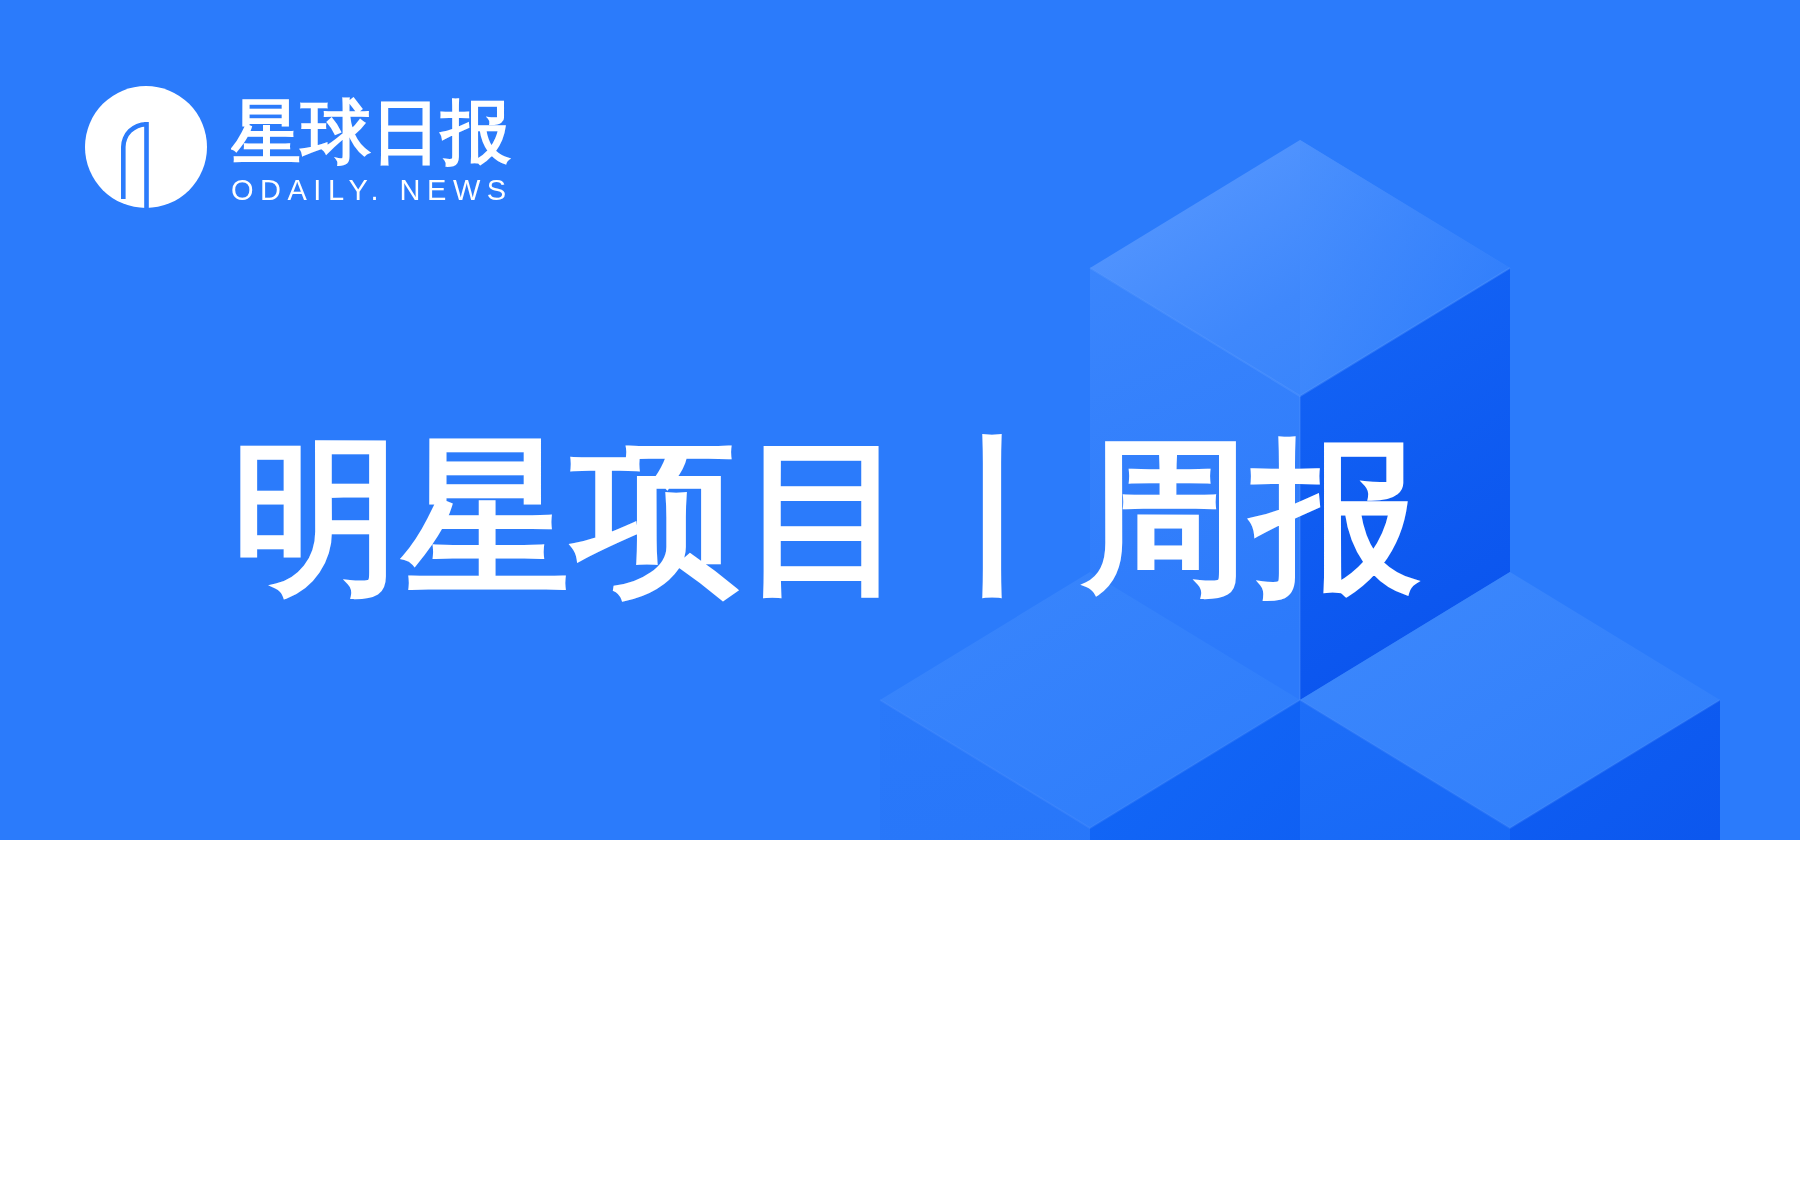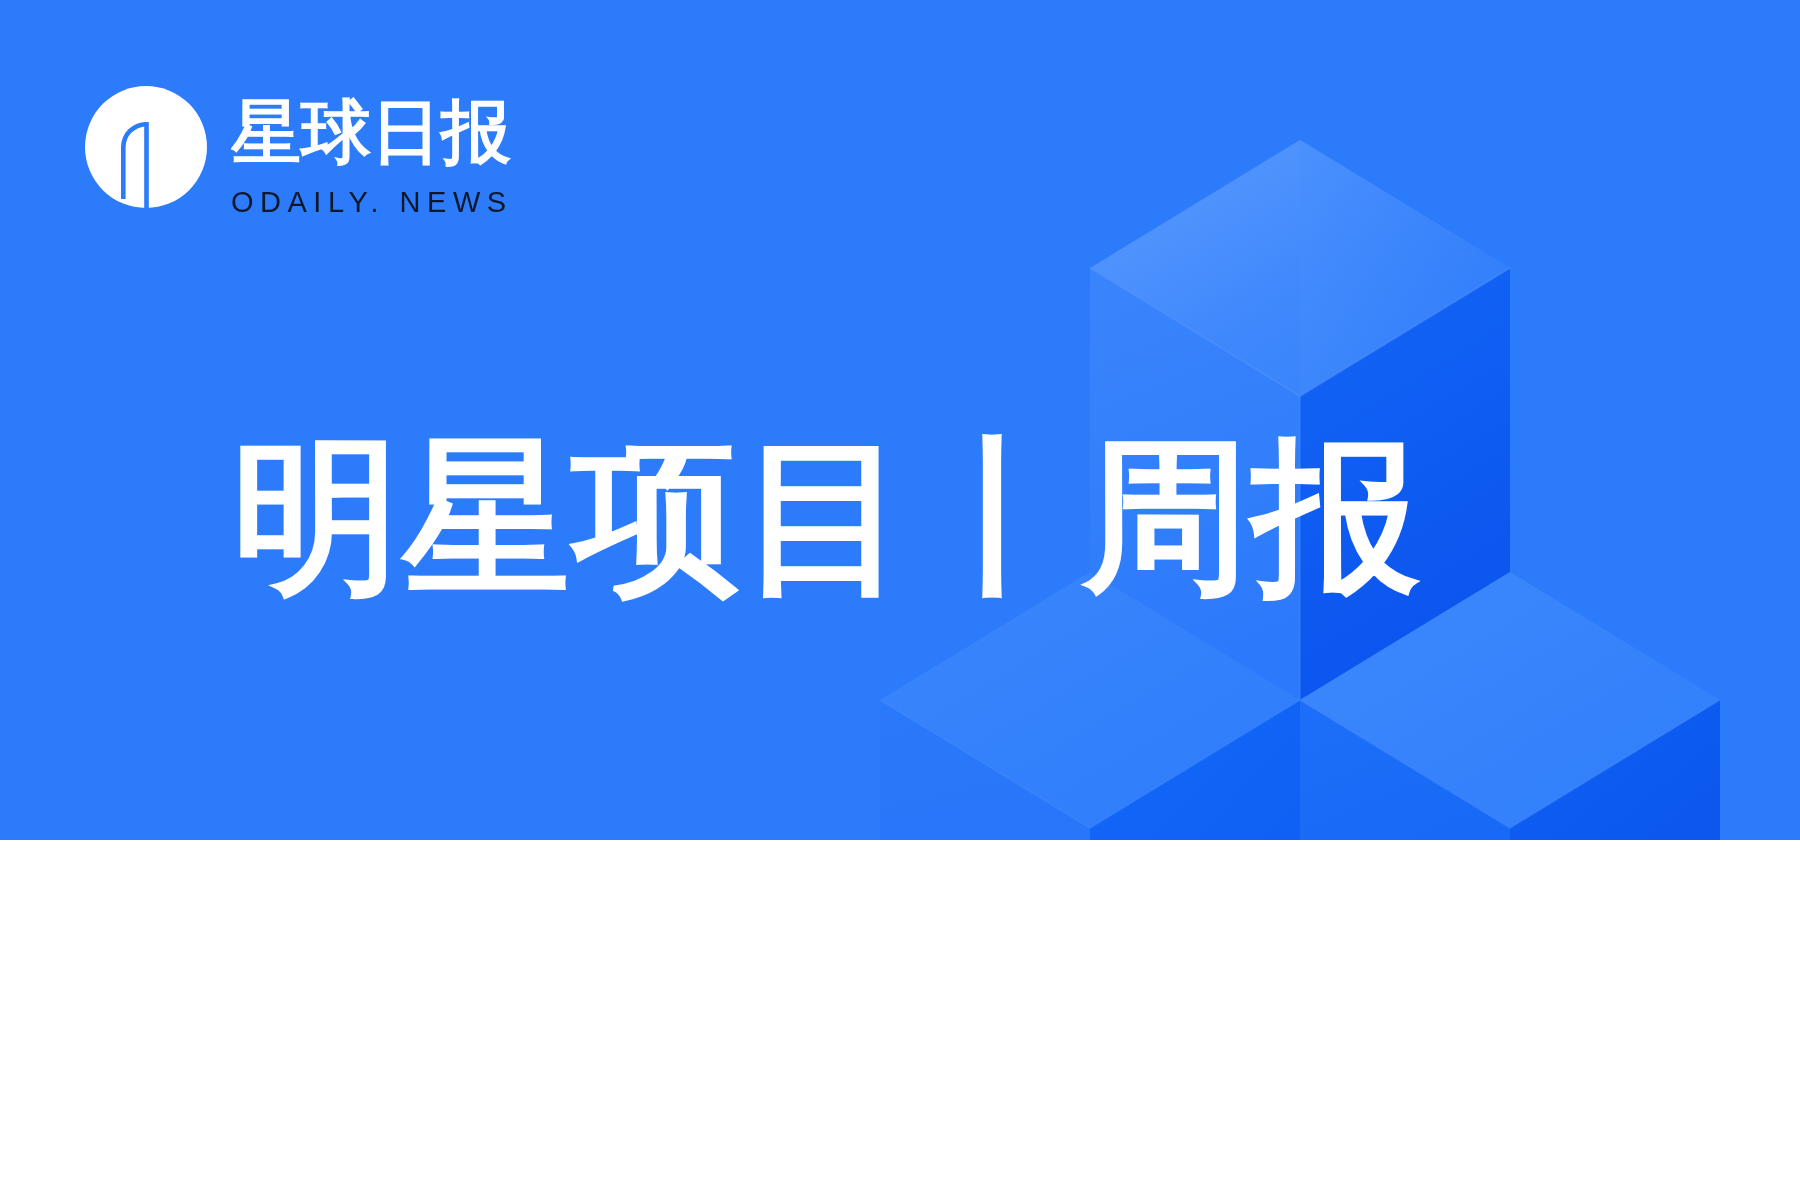--- a/index.html
+++ b/index.html
@@ -44,26 +44,26 @@
     display: flex;
     flex-direction: column;
     align-items: stretch;
   }
   #brand-cn {
     height: 78px;
     width: 290px;
     margin-top: 14px;
   }
   #brand-en {
-    color: #0f172a;
+    color: #ffffff;
     font-size: 29px;
     font-weight: 500;
     letter-spacing: 6.5px;
     line-height: 1;
-    margin-top: 16px;
+    margin-top: 4px;
     white-space: nowrap;
   }
 
   
   #headline {
     position: absolute;
     left: 232px;
     top: 432px;
     width: 1180px;
     height: 180px;

